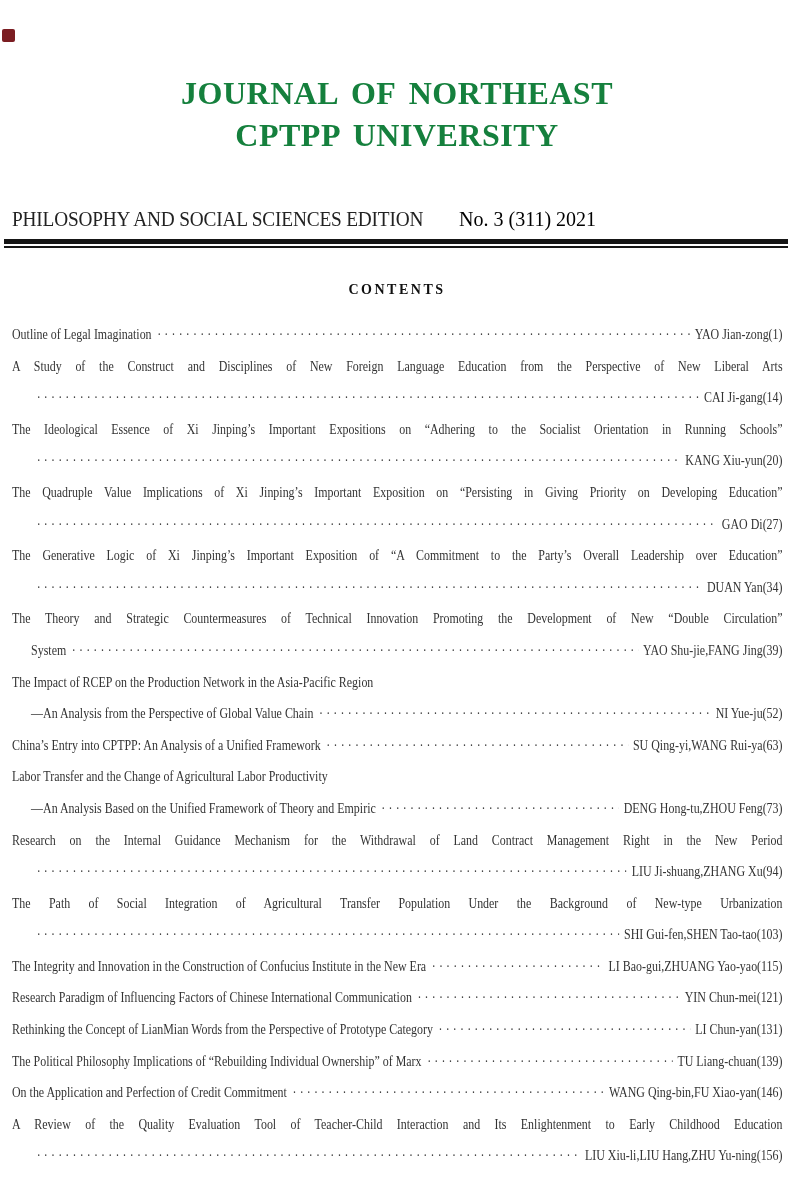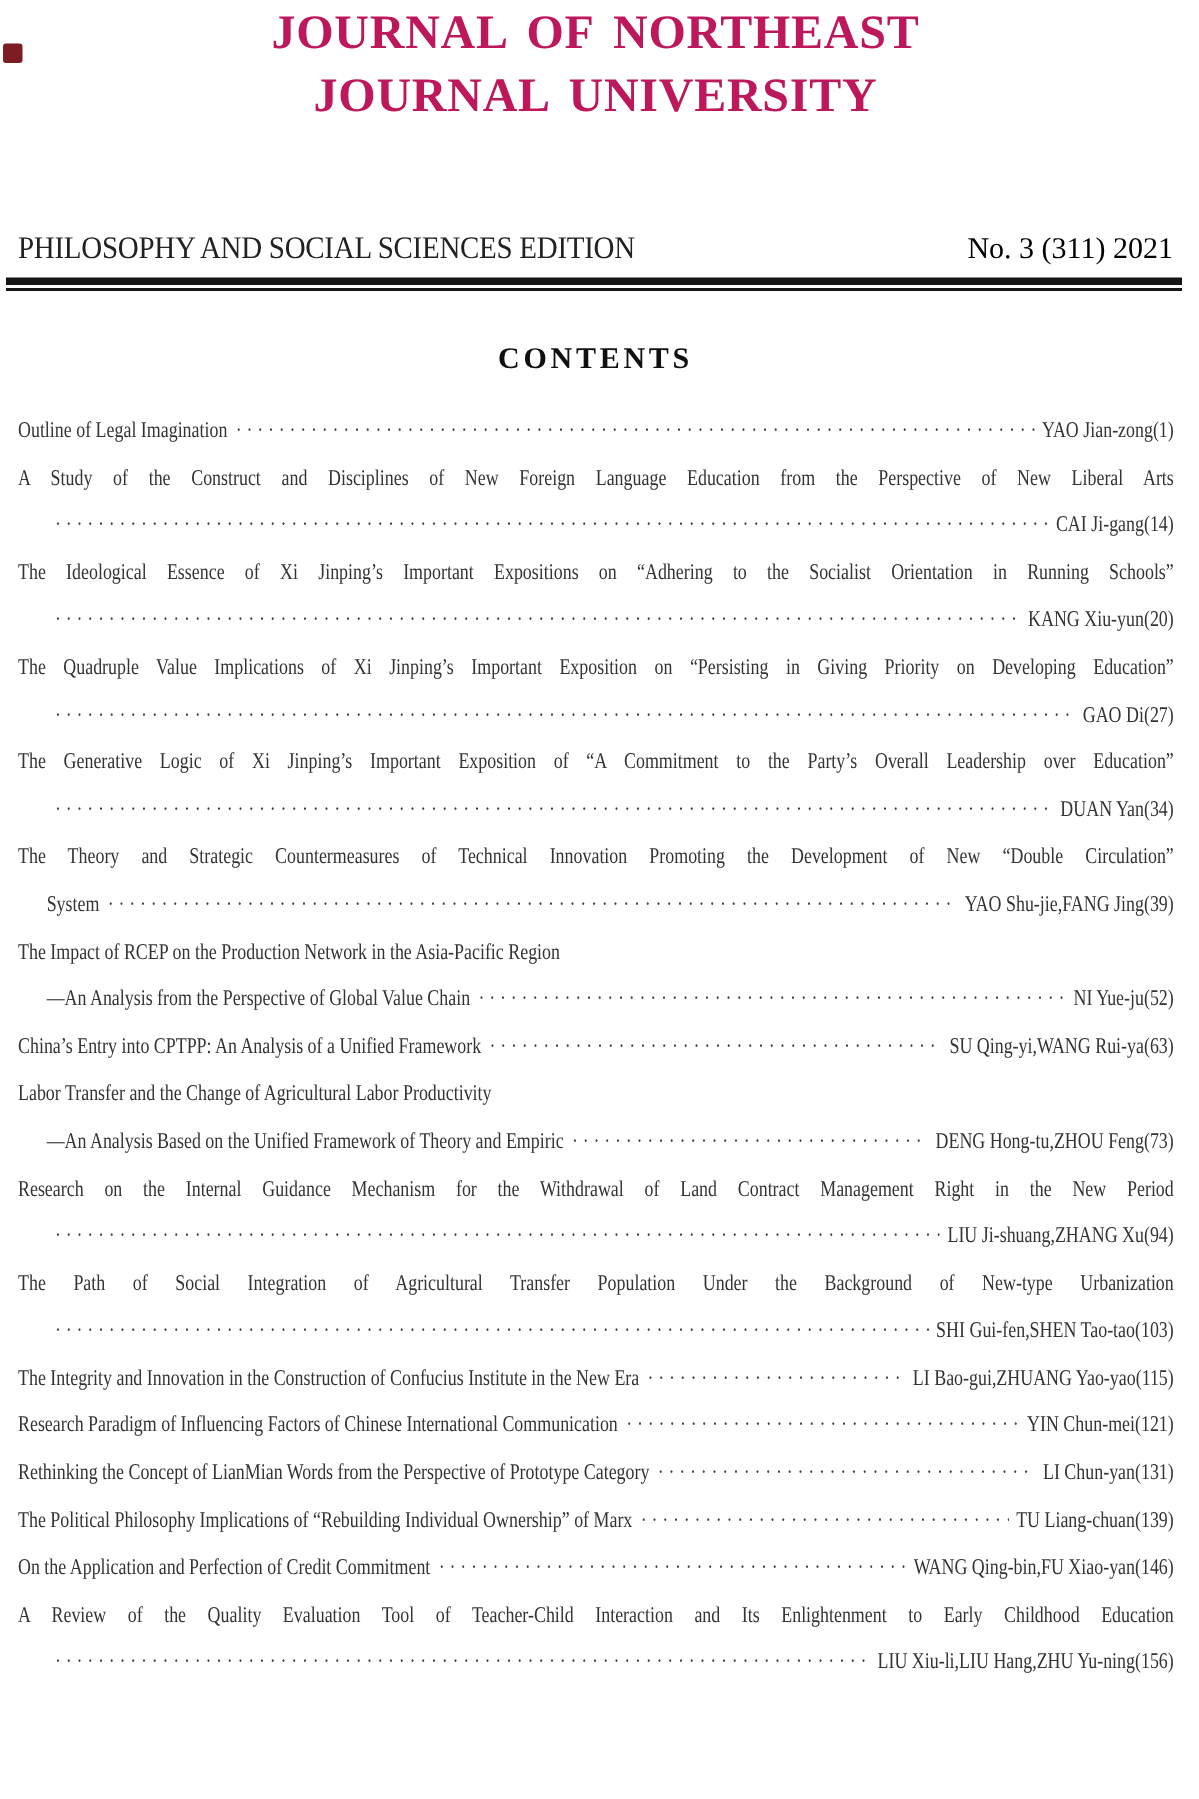--- a/index.html
+++ b/index.html
@@ -7,37 +7,37 @@
     width:799px;height:1199px;background:#ffffff;overflow:hidden;position:relative;
     font-family:"Liberation Serif","DejaVu Serif",serif;color:#333333;
     -webkit-font-smoothing:antialiased;
   }
   .page{padding:0 17px 0 12px;}
   .corner-mark{
     position:absolute;left:2px;top:29px;width:13px;height:13px;
     background:#7b1d22;border-radius:2px;
   }
   .masthead{
-    text-align:center;font-weight:bold;font-size:32px;
-    line-height:42px;letter-spacing:0.5px;word-spacing:5px;color:#be185d;
+    padding-top:72px;text-align:center;font-weight:bold;font-size:32px;
+    line-height:42px;letter-spacing:0.5px;word-spacing:5px;color:#15803d;
   }
   .edition-bar{
-    display:flex;justify-content:space-between;align-items:baseline;margin-top:69px;
+    display:flex;justify-content:flex-start;align-items:baseline;margin-top:51px;
   }
   .edition{
     font-size:21px;letter-spacing:-0.2px;white-space:nowrap;color:#222;
     transform:scaleX(0.92);transform-origin:0 100%;
   }
   .issue{font-size:20px;white-space:nowrap;color:#000000;}
   .double-rule{
     margin:7px -6px 0 -8px;height:2px;background:#ffffff;
     border-top:5px solid #161616;border-bottom:2px solid #161616;
   }
   .contents-heading{
-    margin-top:34px;text-align:center;font-size:20px;font-weight:bold;
+    margin-top:34px;text-align:center;font-size:14px;font-weight:bold;
     letter-spacing:2.5px;color:#101010;
   }
   .toc{
     margin-top:21px;width:968px;transform:scaleX(0.796);transform-origin:0 0;
   }
   .toc-row{
     height:31.6px;line-height:31.6px;font-size:15px;display:flex;align-items:stretch;
   }
   .toc-row.justify{display:block;text-align:justify;text-align-last:justify;}
   .toc-row.indent{padding-left:24px;}
@@ -51,21 +51,21 @@
 </style>
 </head>
 <body style="color: rgb(51, 51, 51);">
 
 <div class="corner-mark" style="background: rgb(123, 29, 34);"></div>
 
 <div class="page">
 
   <div class="masthead">
     <div>JOURNAL OF NORTHEAST</div>
-    <div>JOURNAL UNIVERSITY</div>
+    <div>CPTPP UNIVERSITY</div>
   </div>
 
   <div class="edition-bar">
     <span class="edition">PHILOSOPHY AND SOCIAL SCIENCES EDITION</span>
     <span class="issue">No. 3 (311) 2021</span>
   </div>
 
   <div class="double-rule" style="border-color: rgb(22, 22, 22);"></div>
 
   <div class="contents-heading">CONTENTS</div>

